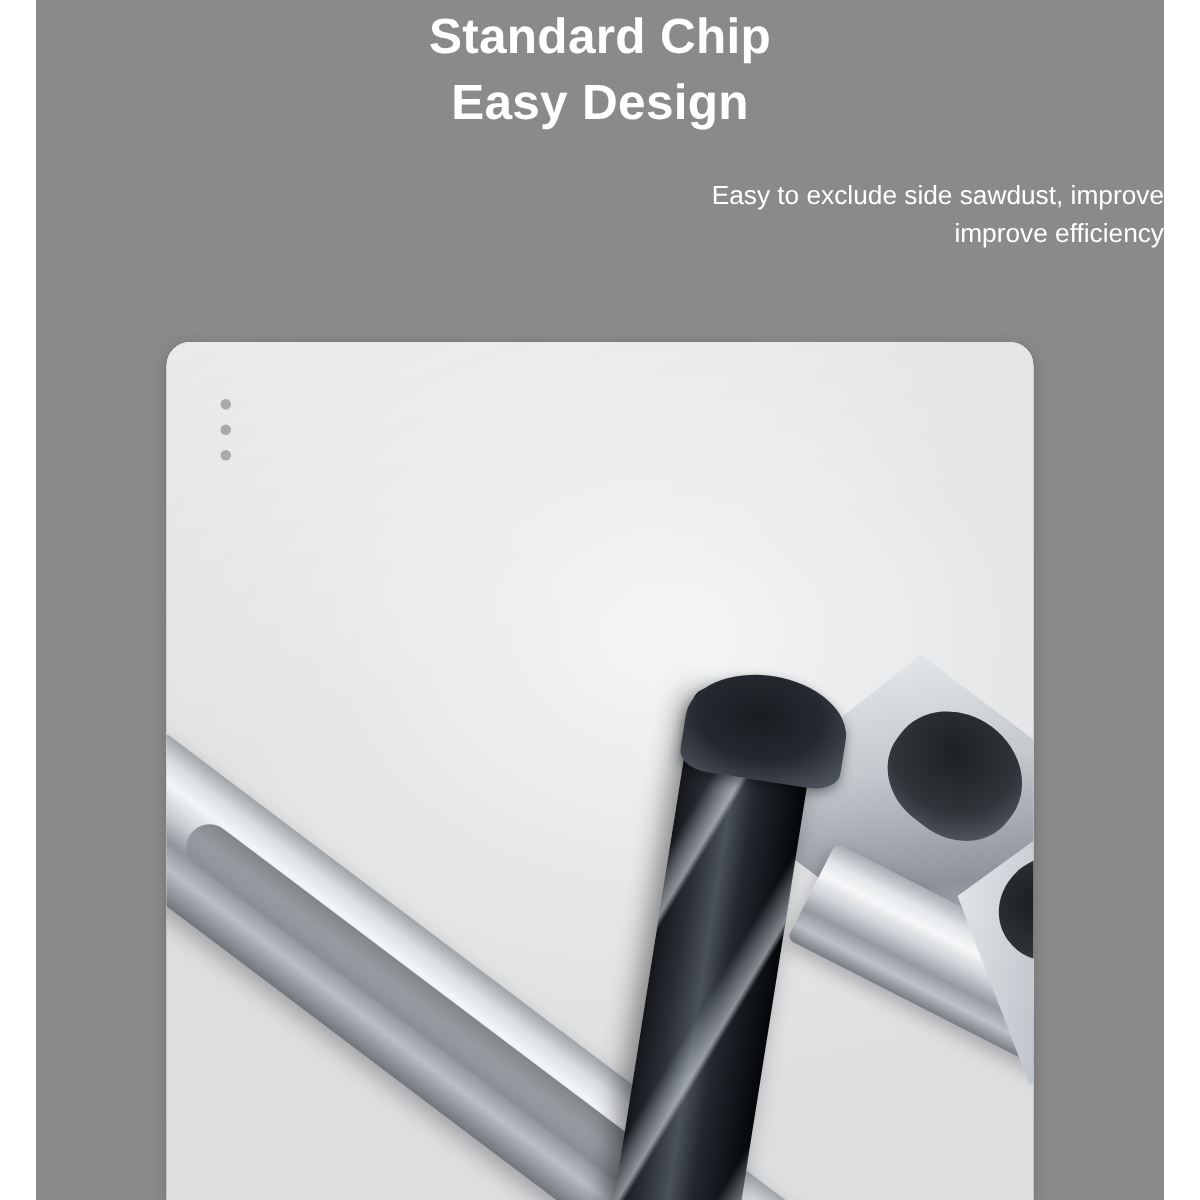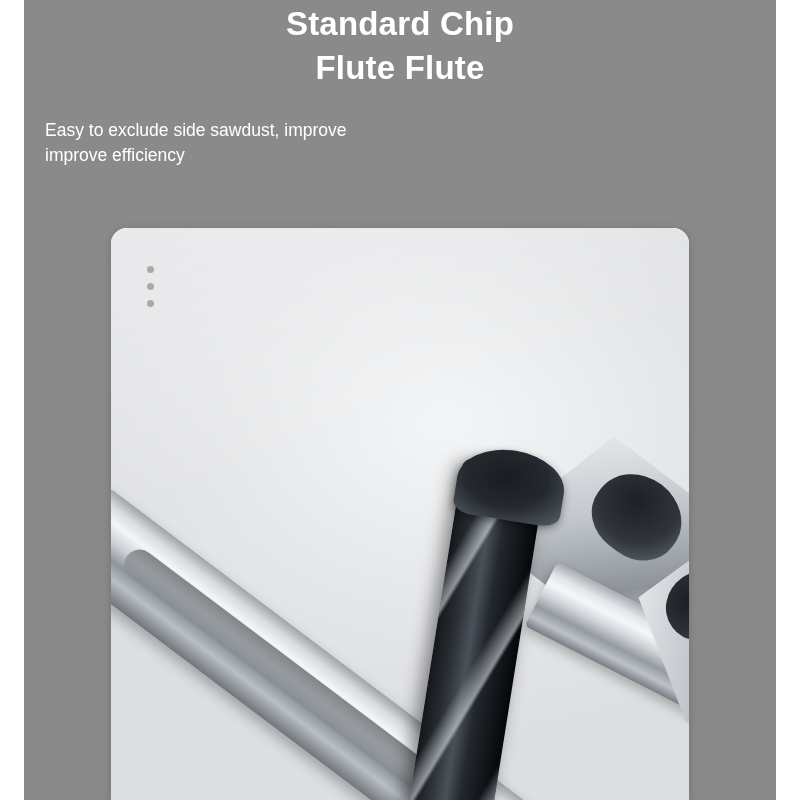--- a/index.html
+++ b/index.html
@@ -65,26 +65,25 @@
   }
   .headline .line2 {
     display: block;
   }
 
   .subhead {
     position: absolute;
     left: 24px;
     top: 118px;
     width: 752px;
-    text-align: left;
+    text-align: right;
     color: #ffffff;
     font-size: 17.5px;
     font-weight: normal;
     line-height: 25px;
-    padding-left: 21px;
   }
   .subhead .sline {
     display: block;
   }
 
   
   .photo-card {
     position: absolute;
     left: 111px;
     top: 228px;
@@ -286,21 +285,21 @@
 </head>
 <body>
 
 <div class="poster">
   <div class="grey-panel"></div>
   <div class="margin-left"></div>
   <div class="margin-right"></div>
 
   <div class="headline">
     <span class="line1">Standard Chip</span>
-    <span class="line2">Flute Flute</span>
+    <span class="line2">Easy Design</span>
   </div>
 
   <div class="subhead">
     <span class="sline">Easy to exclude side sawdust, improve</span>
     <span class="sline">improve efficiency</span>
   </div>
 
   <div class="photo-card">
     <div class="photo-bg"></div>
 

